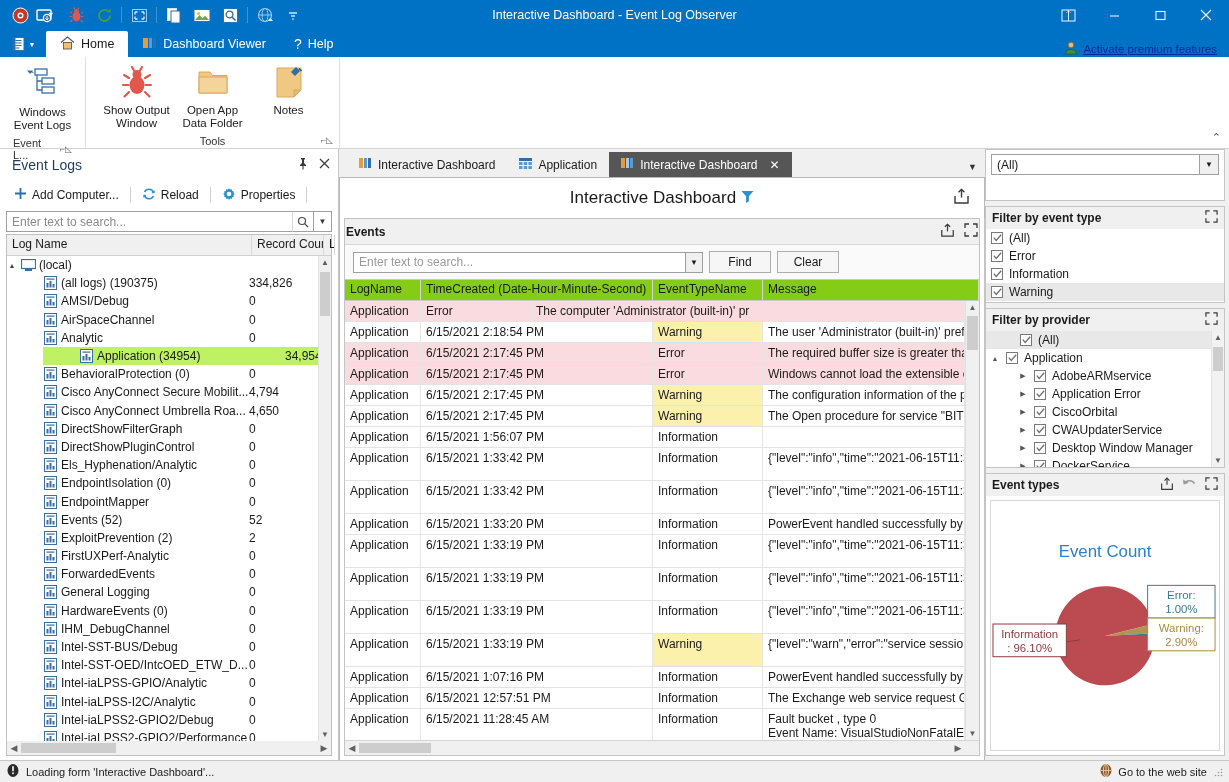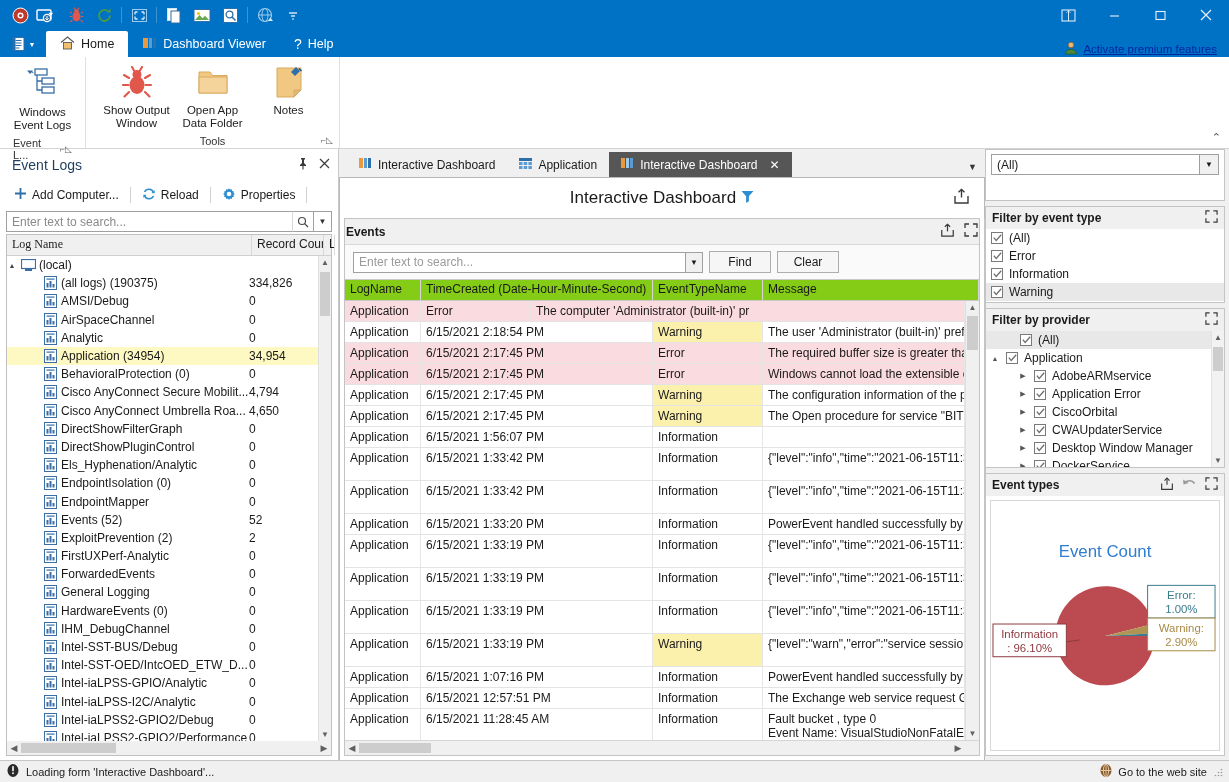--- a/index.html
+++ b/index.html
@@ -58,21 +58,21 @@
   .searchrow input::placeholder { color:#8a8a8a; }
   .sbtn { width:22px; height:21px; border:1px solid #a0a0a0; border-left:1px solid #d8d8d8; background:#fff; display:flex; align-items:center; justify-content:center; cursor:pointer; }
   .sbtn.drop { border-left:none; width:18px; background:#fff; }
 
   .logtable { margin:2px 6px 0; border:1px solid #c0c0c0; border-bottom:none; flex:1; display:flex; flex-direction:column; min-height:0; background:#fff; }
   .lt-head { display:flex; height:21px; background:#f0f0f0; border-bottom:1px solid #d0d0d0; flex:0 0 21px; }
   .lt-head div { font-size:12px; padding:2px 5px; border-right:1px solid #d8d8d8; color:#1a1a1a; overflow:hidden; white-space:nowrap; }
   .lt-body { flex:1; overflow:hidden; position:relative; }
   .lt-rows { position:absolute; inset:0 13px 0 0; overflow:hidden; }
   .lt-row { display:flex; align-items:center; height:18.2px; font-size:12px; white-space:nowrap; }
-  .lt-row.sel { background:#fef9c3; }
+  .lt-row.sel { background:#bef264;margin-left:36px; }
   .lt-row .ind { width:10px; flex:0 0 10px; display:flex; align-items:center; justify-content:center; }
   .lt-row .ico { width:22px; flex:0 0 22px; display:flex; align-items:center; justify-content:center; }
   .lt-row .nm { width:188px; flex:0 0 188px; overflow:hidden; text-overflow:ellipsis; }
   .lt-row .rc { width:72px; flex:0 0 72px; }
   .lt-root .nm { padding-left:0; }
   .vscroll { position:absolute; top:0; right:0; bottom:0; width:13px; background:#f0f0f0; border-left:1px solid #e0e0e0; }
   .vscroll .arrow { height:13px; display:flex; align-items:center; justify-content:center; font-size:8px; color:#606060; cursor:pointer; }
   .vscroll .thumb { position:absolute; left:1px; right:1px; background:#cdcdcd; cursor:pointer; }
   .hscroll { height:15px; margin:0 6px; border:1px solid #c0c0c0; border-top:none; background:#f0f0f0; display:flex; align-items:center; position:relative; }
   .hscroll .ha { width:14px; text-align:center; font-size:9px; color:#606060; cursor:pointer; }
@@ -228,20 +228,21 @@
             <path d="M2 8h12" stroke="#9ecbec" stroke-width="1"></path>
             <path d="M11 14l2.5-3 2.5 3z" fill="#dcecf9"></path>
           </svg>
       </div>
       <div class="qbtn">
         <svg width="14" height="14" viewBox="0 0 14 14">
             <path d="M3 5h8M5 8h4M6.5 10.5l.5.7.5-.7" stroke="#cfe4f5" stroke-width="1.3" fill="none"></path>
           </svg>
       </div>
     </div>
+    <div class="title-text">Interactive Dashboard - Event Log Observer</div>
     <div class="wincontrols">
       <div>
         <svg width="15" height="15" viewBox="0 0 15 15">
             <rect x="1" y="2" width="13" height="11" fill="none" stroke="#dcecf9" stroke-width="1.1"></rect>
             <path d="M7.5 2v11M5.5 5l2-2 2 2" stroke="#dcecf9" stroke-width="1"></path>
           </svg>
       </div>
       <div>
         <svg width="11" height="11" viewBox="0 0 11 11">
             <path d="M1 6h9" stroke="#e8f2fb" stroke-width="1.1"></path>
@@ -423,21 +424,21 @@
           <svg width="12" height="12" viewBox="0 0 12 12">
               <circle cx="5" cy="5" r="3.5" fill="none" stroke="#4a4a4a" stroke-width="1.2"></circle>
               <path d="M7.6 7.6L11 11" stroke="#4a4a4a" stroke-width="1.3"></path>
             </svg>
         </div>
         <div class="sbtn drop" style="font-size:8px;color:#333;">▼</div>
       </div>
 
       <div class="logtable">
         <div class="lt-head">
-          <div style="width:245px;flex:0 0 245px;font-family:Liberation Serif, serif;">Log Name</div>
+          <div style="width:245px;flex:0 0 245px;">Log Name</div>
           <div style="width:72px;flex:0 0 72px;">Record Count</div>
           <div style="flex:1;">La</div>
         </div>
         <div class="lt-body">
           <div class="lt-rows" id="log-rows">
               <div class="lt-row lt-root">
                 <span class="ind" style="font-size:7px;color:#444;">▲</span>
                 <span class="ico">
                   <svg width="15" height="13" viewBox="0 0 15 13">
                     <rect x="0.5" y="0.5" width="14" height="9" fill="#fff" stroke="#3a6ea5" stroke-width="1.2"></rect>

